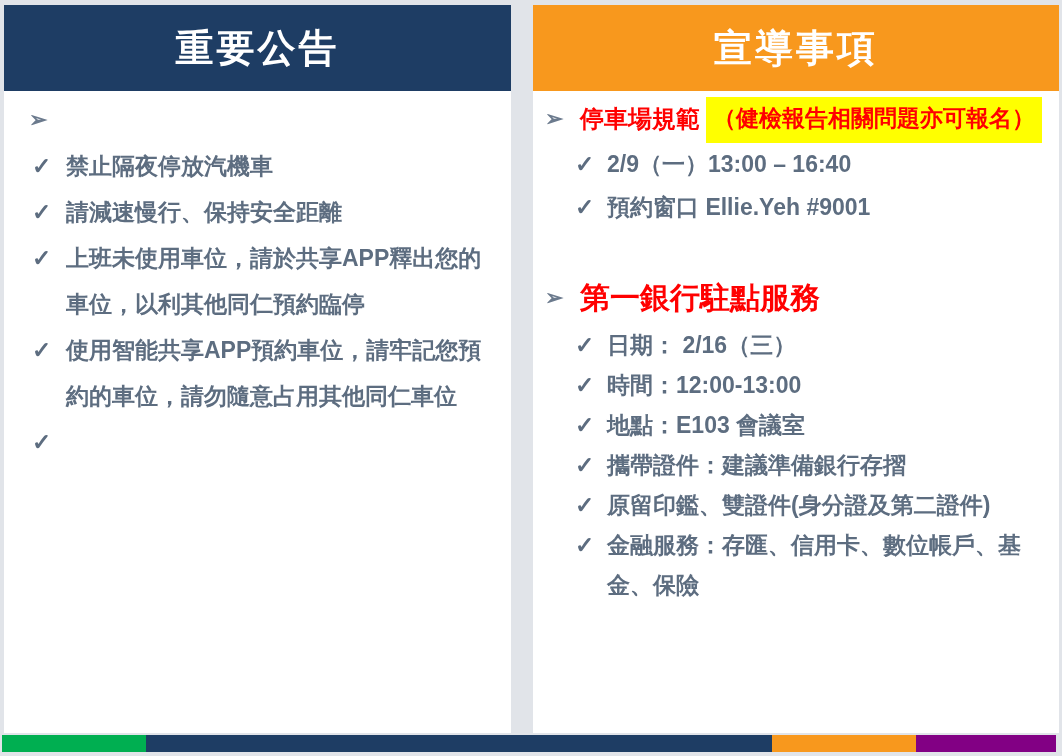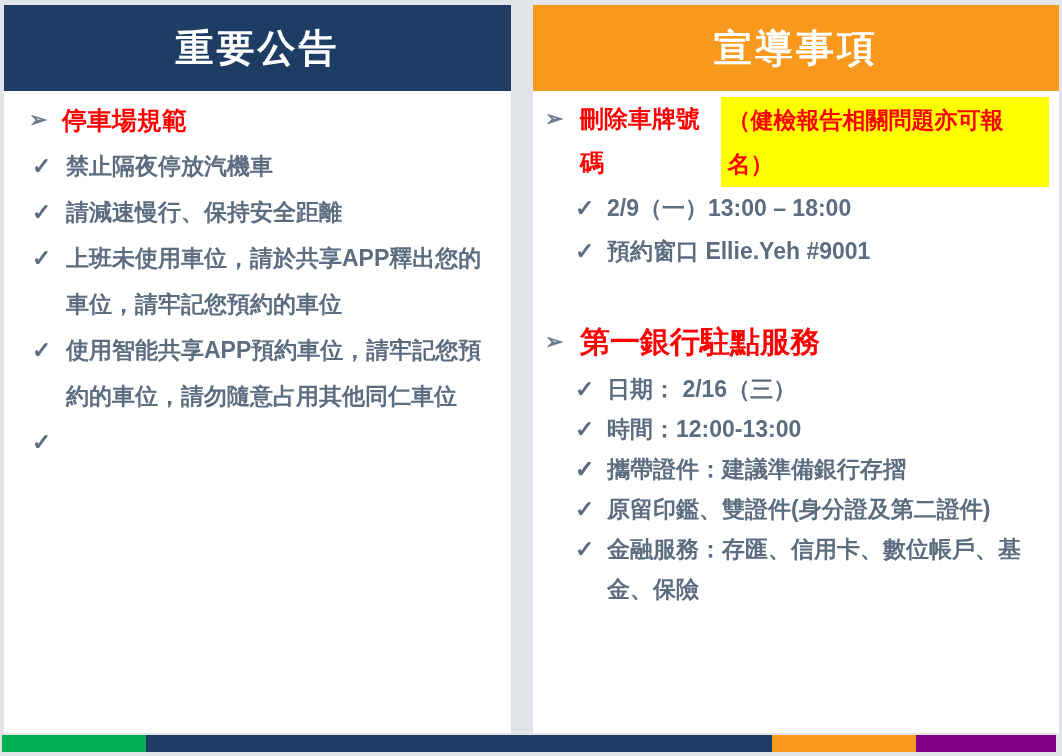--- a/index.html
+++ b/index.html
@@ -32,21 +32,21 @@
 
   .check-list { list-style:none; margin:0; padding:0; }
   .check-list li { position:relative; padding-left:34px; word-break:break-word; }
   .check { position:absolute; left:0; top:0; color:#5D6D80; }
 
   
   .left-list { margin-left:3px; line-height:46px; }
 
   
   .sec1 .heading-row { line-height:44px; font-size:24px; }
-  .note-highlight { background:#FFFF00; padding:1px 7px; font-size:23px; }
+  .note-highlight { background:#FFFF00; padding:1px 7px; margin-left:6px; font-size:23px;font-family:Liberation Mono, monospace; }
   .sec1 .check-list { margin-left:30px; line-height:43px; }
   .sec1 .check-list li { padding-left:32px; }
 
   
   .sec2 { margin-top:46px; }
   .sec2 .heading-row { line-height:46px; font-size:30px; }
   .sec2 .check-list { margin-left:30px; margin-top:4px; line-height:40px; }
   .sec2 .check-list li { padding-left:32px; }
 
   
@@ -65,37 +65,36 @@
 
 <div class="slide">
 
   <section class="panel panel-left">
     <header class="panel-header">
       <span>重要公告</span>
     </header>
     <div class="panel-body">
       <div class="heading-row">
         <span class="arrow">➢</span>
-        <span>停車場規範</span>
       </div>
       <ul class="check-list left-list">
 
           <li>
             <span class="check">✓</span>
             <span>禁止隔夜停放汽機車</span>
           </li>
 
           <li>
             <span class="check">✓</span>
             <span>請減速慢行、保持安全距離</span>
           </li>
 
           <li>
             <span class="check">✓</span>
-            <span>上班未使用車位，請於共享APP釋出您的車位，請牢記您預約的車位</span>
+            <span>上班未使用車位，請於共享APP釋出您的車位，以利其他同仁預約臨停</span>
           </li>
 
           <li>
             <span class="check">✓</span>
             <span>使用智能共享APP預約車位，請牢記您預約的車位，請勿隨意占用其他同仁車位</span>
           </li>
 
           <li>
             <span class="check">✓</span>
           </li>
@@ -105,28 +104,28 @@
 
   <section class="panel panel-right">
     <header class="panel-header">
       <span>宣導事項</span>
     </header>
     <div class="panel-body">
 
       <div class="sec1">
         <div class="heading-row">
           <span class="arrow">➢</span>
-          <span>刪除車牌號碼</span>
+          <span>停車場規範</span>
           <span class="note-highlight">（健檢報告相關問題亦可報名）</span>
         </div>
         <ul class="check-list">
 
             <li>
               <span class="check">✓</span>
-              <span>2/9（一）13:00 – 18:00</span>
+              <span>2/9（一）13:00 – 16:40</span>
             </li>
 
             <li>
               <span class="check">✓</span>
               <span>預約窗口 Ellie.Yeh #9001</span>
             </li>
           </ul>
       </div>
 
       <div class="sec2">
@@ -141,20 +140,21 @@
               <span>日期： 2/16（三）</span>
             </li>
 
             <li>
               <span class="check">✓</span>
               <span>時間：12:00-13:00</span>
             </li>
 
             <li>
               <span class="check">✓</span>
+              <span>地點：E103 會議室</span>
             </li>
 
             <li>
               <span class="check">✓</span>
               <span>攜帶證件：建議準備銀行存摺</span>
             </li>
 
             <li>
               <span class="check">✓</span>
               <span>原留印鑑、雙證件(身分證及第二證件)</span>

